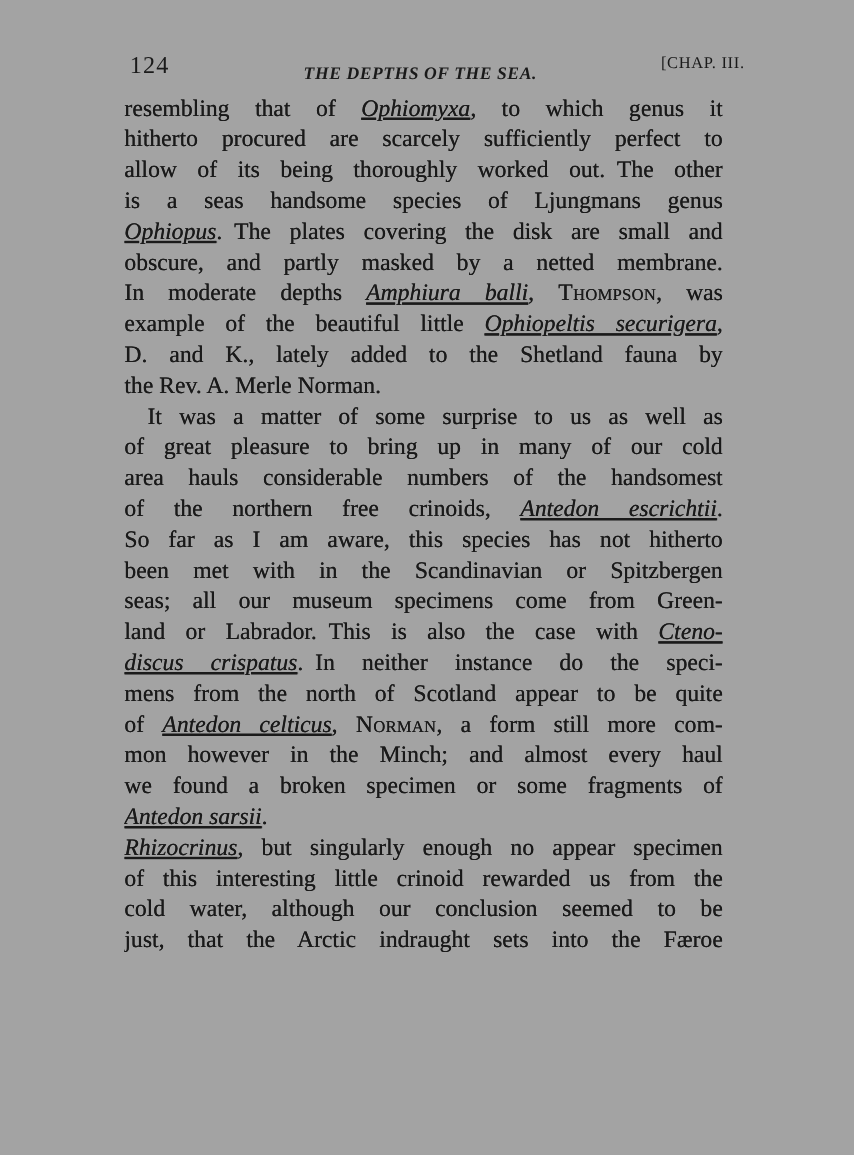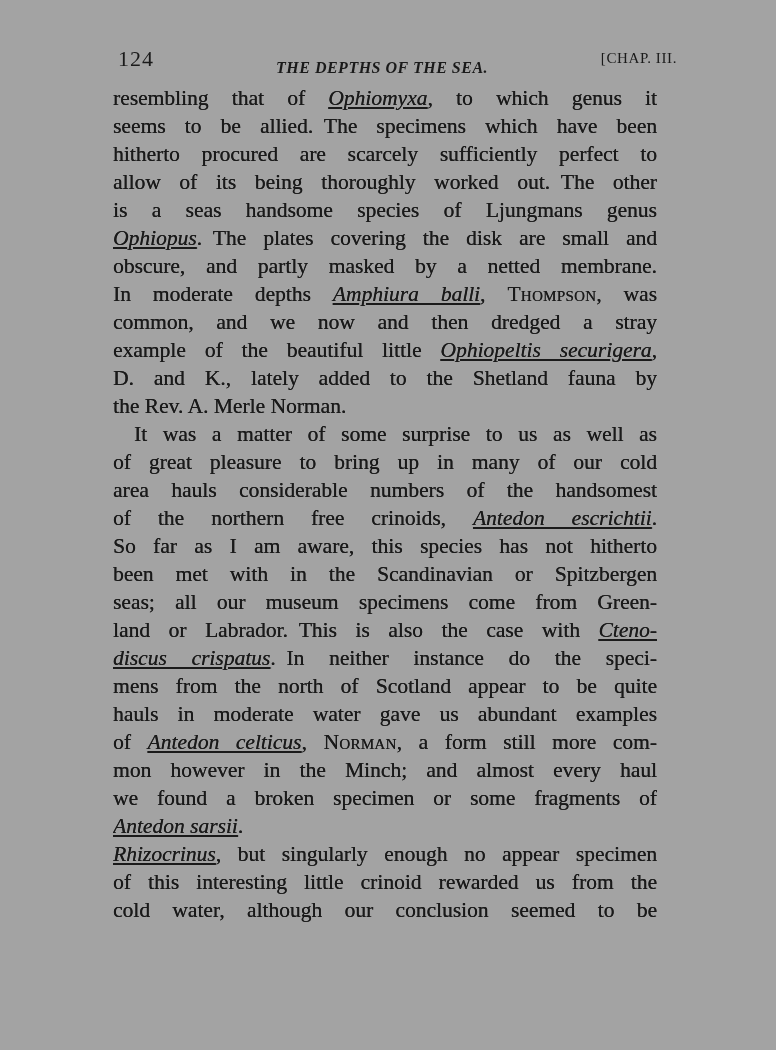--- a/index.html
+++ b/index.html
@@ -72,43 +72,41 @@
 <body>
 
 <div class="page">
   <div class="header">
     <span class="page-number">124</span>
     <span class="running-title">THE DEPTHS OF THE SEA.</span>
     <span class="chapter-label">[CHAP. III.</span>
   </div>
   <div class="text-block">
       <div class="line just"><span>resembling that of </span><span class="it">Ophiomyxa</span><span>, to which genus it</span></div>
-      <div class="line just"><span>seems to be allied. The specimens which have been</span></div>
       <div class="line just"><span>hitherto procured are scarcely sufficiently perfect to</span></div>
       <div class="line just"><span>allow of its being thoroughly worked out. The other</span></div>
       <div class="line just"><span>is a seas handsome species of Ljungmans genus</span></div>
       <div class="line just"><span class="it">Ophiopus</span><span>. The plates covering the disk are small and</span></div>
       <div class="line just"><span>obscure, and partly masked by a netted membrane.</span></div>
       <div class="line just"><span>In moderate depths </span><span class="it">Amphiura balli</span><span>, </span><span class="sc">Thompson</span><span>, was</span></div>
-      <div class="line just"><span>common, and we now and then dredged a stray</span></div>
       <div class="line just"><span>example of the beautiful little </span><span class="it">Ophiopeltis securigera</span><span>,</span></div>
       <div class="line just"><span>D. and K., lately added to the Shetland fauna by</span></div>
       <div class="line"><span>the Rev. A. Merle Norman.</span></div>
       <div class="line just indent"><span>It was a matter of some surprise to us as well as</span></div>
       <div class="line just"><span>of great pleasure to bring up in many of our cold</span></div>
       <div class="line just"><span>area hauls considerable numbers of the handsomest</span></div>
       <div class="line just"><span>of the northern free crinoids, </span><span class="it">Antedon escrichtii</span><span>.</span></div>
       <div class="line just"><span>So far as I am aware, this species has not hitherto</span></div>
       <div class="line just"><span>been met with in the Scandinavian or Spitzbergen</span></div>
       <div class="line just"><span>seas; all our museum specimens come from Green-</span></div>
       <div class="line just"><span>land or Labrador. This is also the case with </span><span class="it">Cteno-</span></div>
       <div class="line just"><span class="it">discus crispatus</span><span>. In neither instance do the speci-</span></div>
       <div class="line just"><span>mens from the north of Scotland appear to be quite</span></div>
-      <div class="line just"><span>hauls in moderate water gave us abundant examples</span></div>
       <div class="line just"><span>of </span><span class="it">Antedon celticus</span><span>, </span><span class="sc">Norman</span><span>, a form still more com-</span></div>
       <div class="line just"><span>mon however in the Minch; and almost every haul</span></div>
       <div class="line just"><span>we found a broken specimen or some fragments of</span></div>
       <div class="line"><span class="it">Antedon sarsii</span><span>.</span></div>
       <div class="line just"><span class="it">Rhizocrinus</span><span>, but singularly enough no appear specimen</span></div>
       <div class="line just"><span>of this interesting little crinoid rewarded us from the</span></div>
       <div class="line just"><span>cold water, although our conclusion seemed to be</span></div>
+      <div class="line just"><span>just, that the Arctic indraught sets into the Færoe</span></div>
     </div>
 </div>
 
 </body></html>

